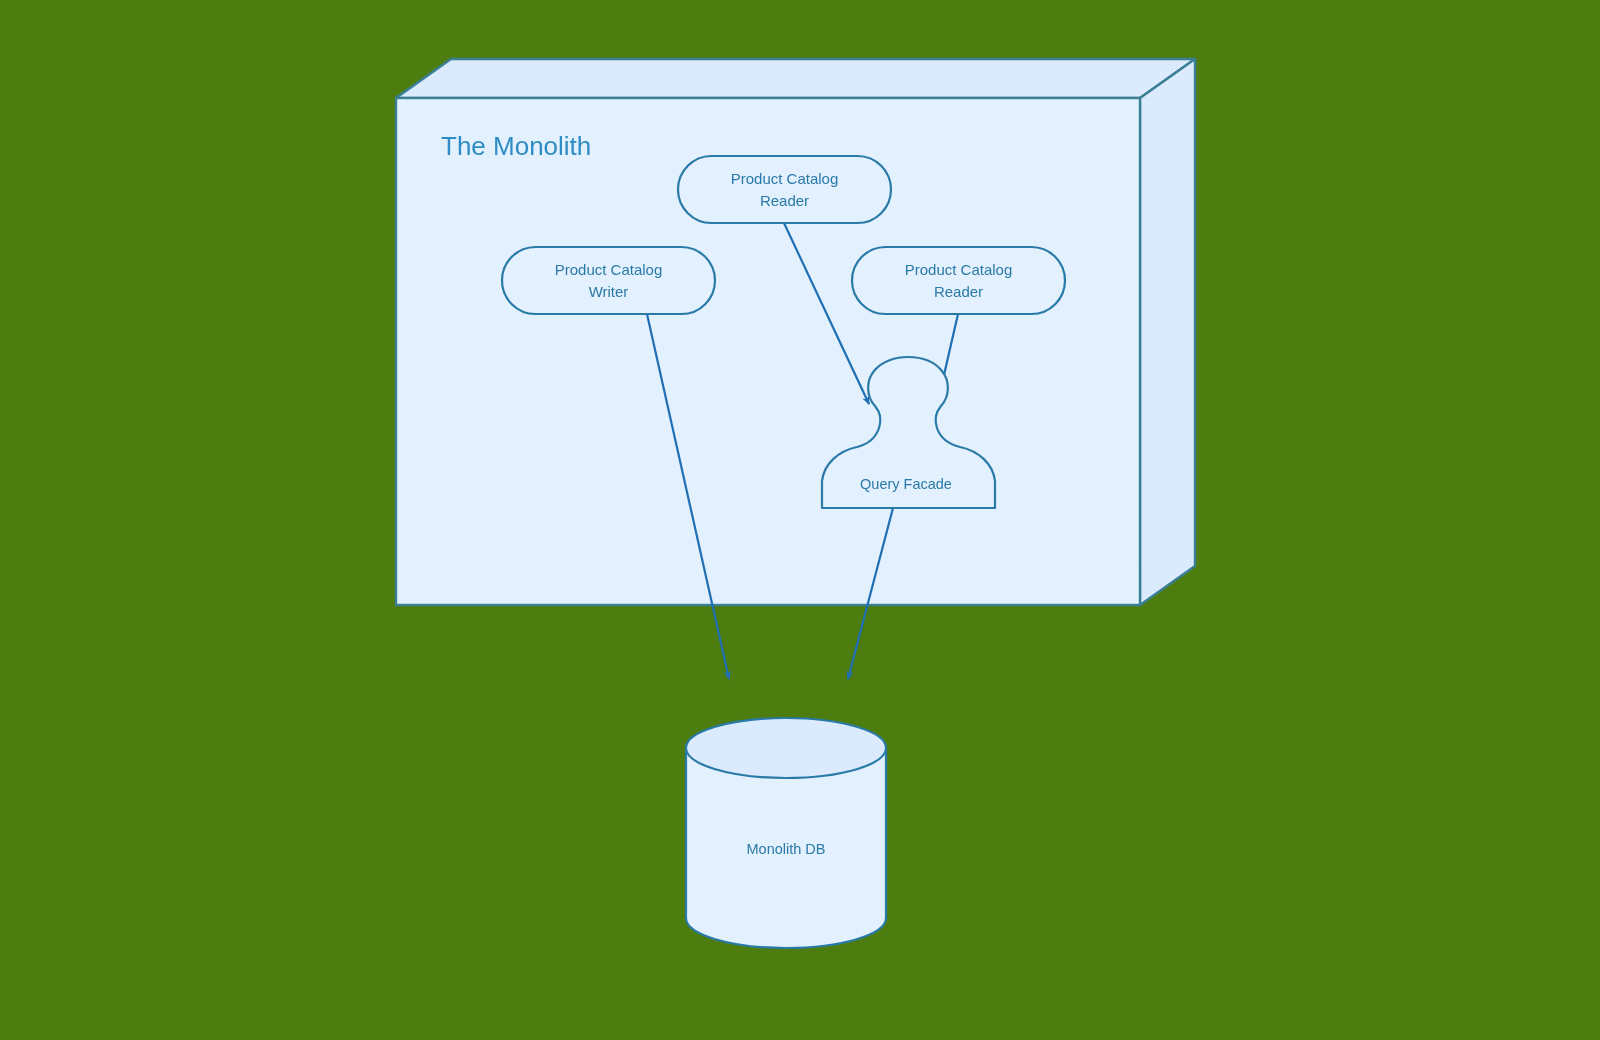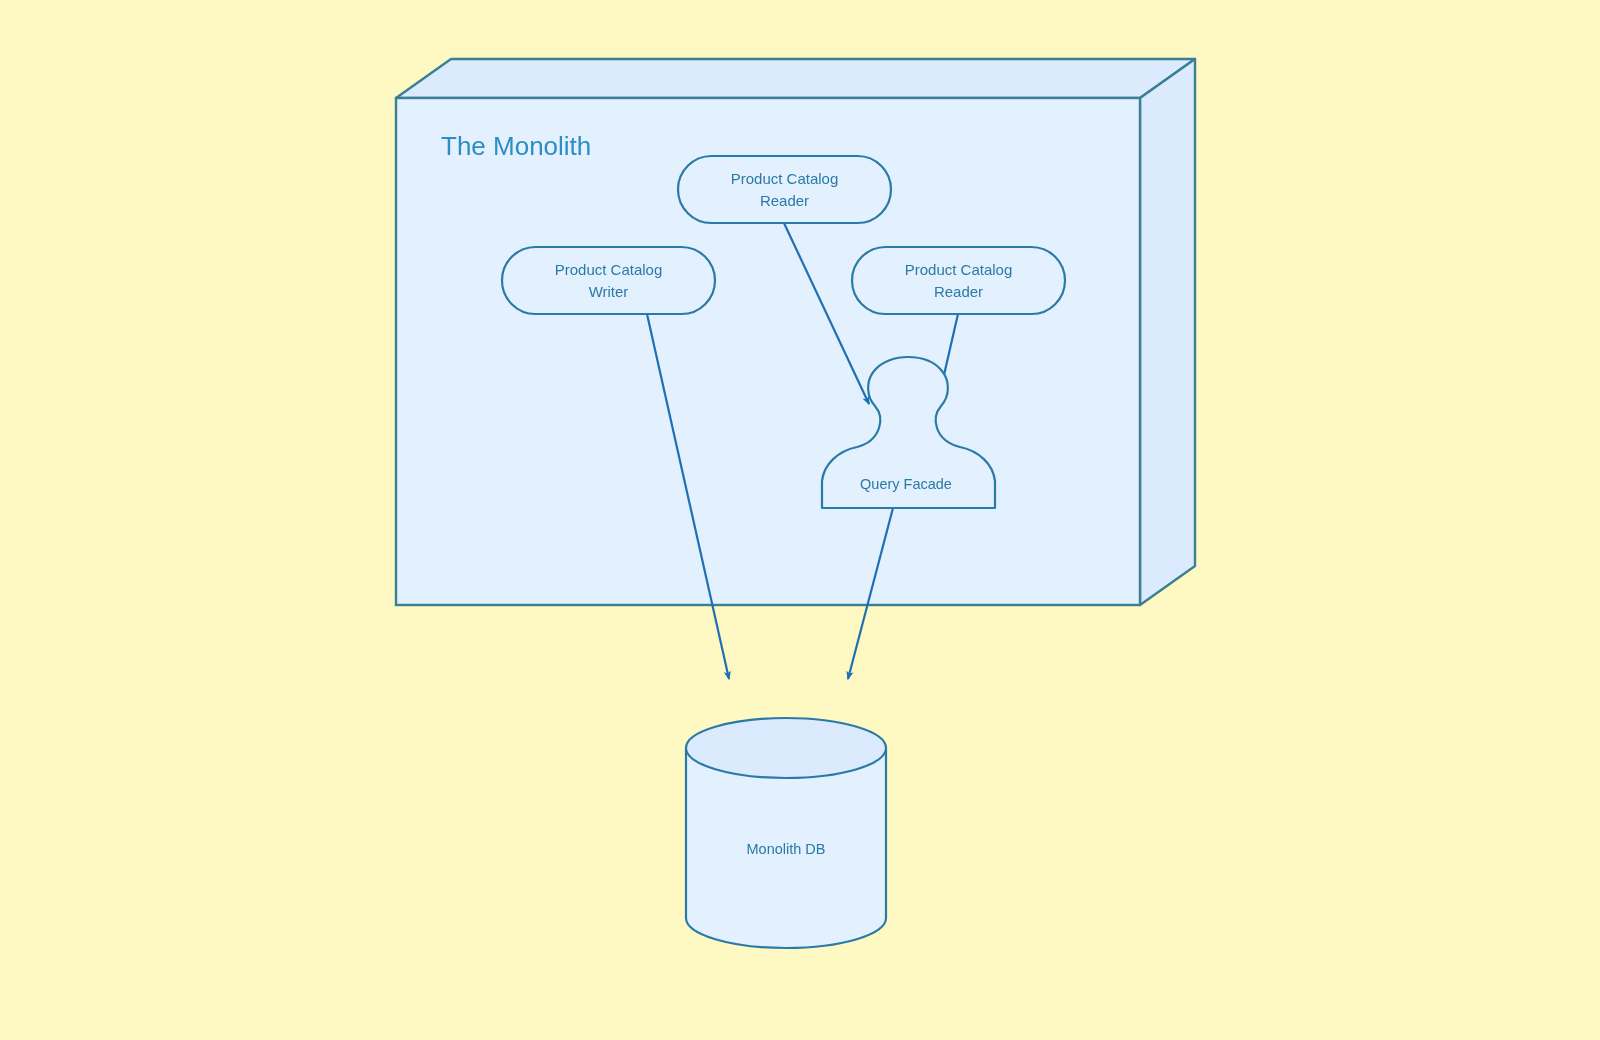--- a/index.html
+++ b/index.html
@@ -11,21 +11,21 @@
   body {
     width: 1600px;
     height: 1040px;
     font-family: "Liberation Sans", "DejaVu Sans", sans-serif;
     overflow: hidden;
   }
   #canvas {
     position: relative;
     width: 1600px;
     height: 1040px;
-    background: #fef9c3;
+    background: #4d7c0f;
   }
   #diagram-svg {
     position: absolute;
     top: 0;
     left: 0;
     width: 1600px;
     height: 1040px;
     display: block;
   }
   .node-label {

